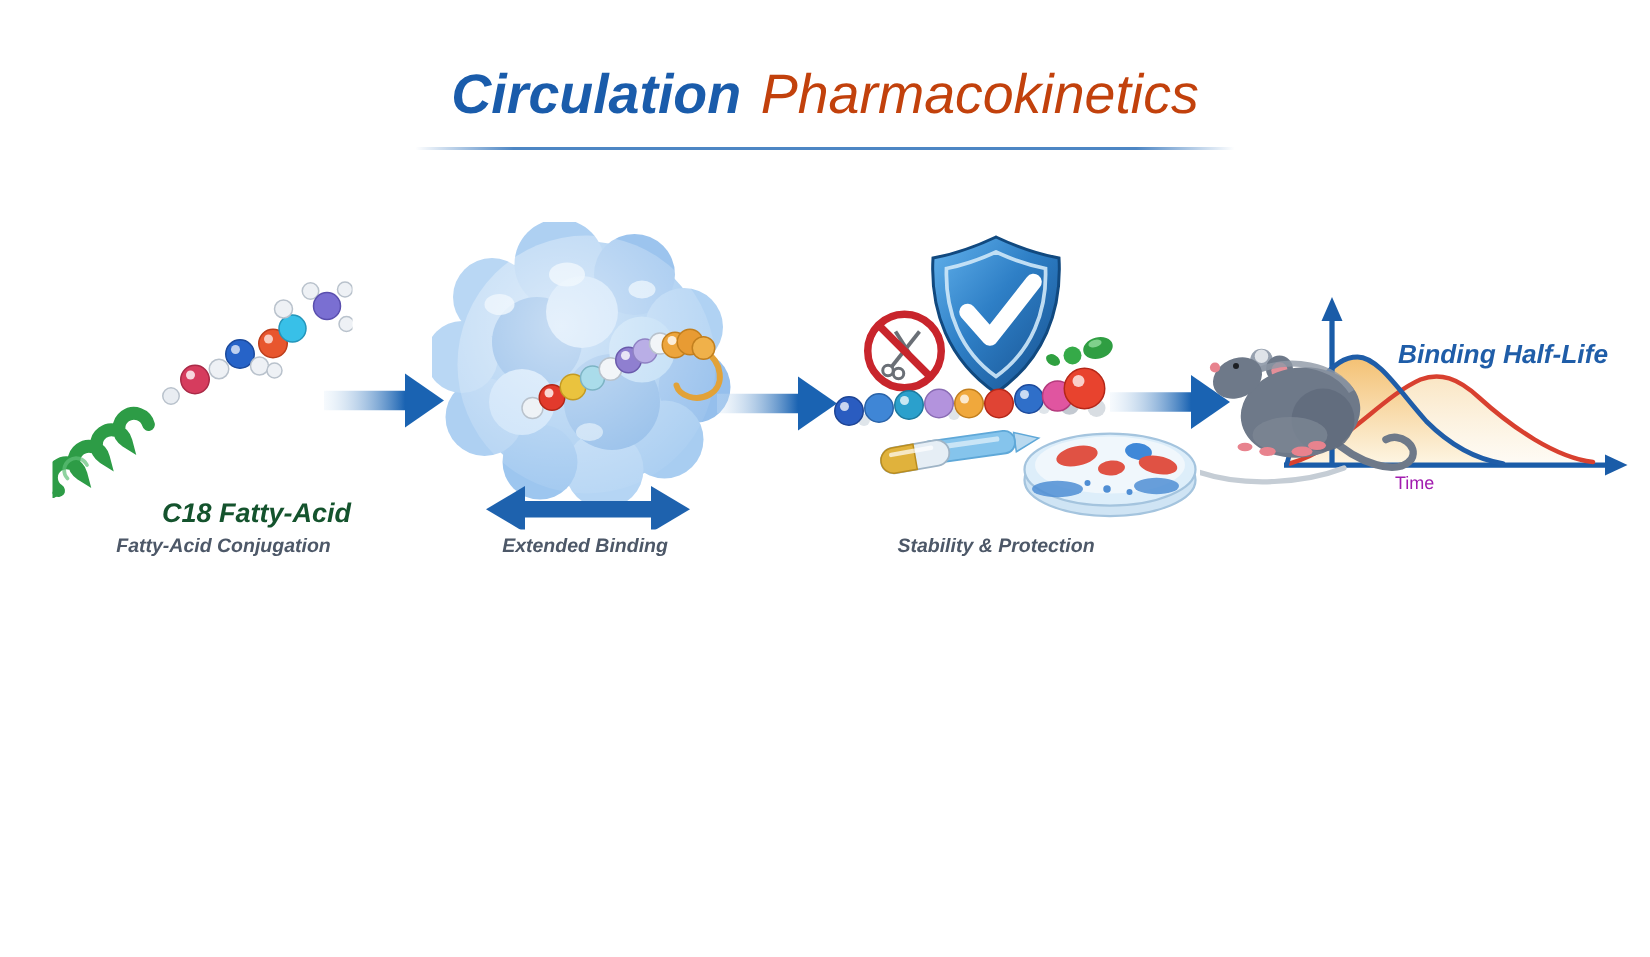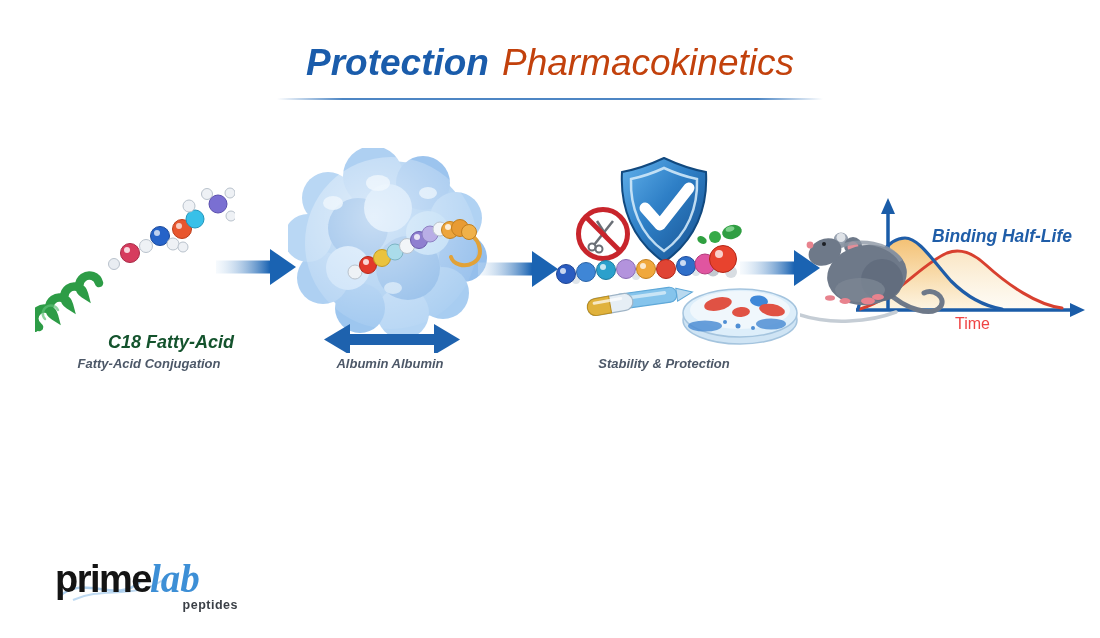--- a/index.html
+++ b/index.html
@@ -13,39 +13,39 @@
   .divider{position:absolute;left:277px;top:98px;width:546px;height:2px;
            background:linear-gradient(90deg,rgba(93,141,200,0),#4d86c4 12%,#4d86c4 88%,rgba(93,141,200,0));}
   
   .caption{position:absolute;top:356px;width:230px;text-align:center;font-style:italic;
            font-weight:600;font-size:13px;color:#4d5868;}
   .cap1{left:34px}.cap2{left:275px}.cap3{left:549px}.cap4{left:828px}
   
   .lbl{position:absolute;font-style:italic;font-weight:700;white-space:nowrap;}
   .lbl-c18{left:108px;top:284px;font-size:18px;color:#14532d;margin-top:48px;}
   .lbl-halflife{left:932px;top:226px;font-size:17.5px;color:#1f5da8;}
-  .lbl-time{left:930px;top:315px;width:60px;text-align:right;font-style:normal;
-            font-weight:500;font-size:16px;color:#ef4444;}
+  .lbl-time{left:930px;top:315px;width:60px;text-align:left;font-style:normal;
+            font-weight:500;font-size:12px;color:#a21caf;}
   .art{position:absolute;}
   
   .logo{position:absolute;left:55px;top:556px;width:185px;height:62px;}
   .logo .prime{font-weight:700;font-size:38px;color:#141414;letter-spacing:-1.5px;position:relative;z-index:2;}
   .logo .lab{font-family:"Liberation Serif",serif;font-style:italic;font-weight:700;
              font-size:39px;color:#3d8fd6;margin-left:-1px;position:relative;z-index:2;}
   .logo .sub{position:absolute;right:2px;top:42px;font-weight:700;font-size:12.5px;
              color:#3a3f46;letter-spacing:0.5px;z-index:2;}
   .logo svg{position:absolute;left:0;top:14px;z-index:1;}
 </style>
 </head>
 <body>
 
 <div class="page">
 
   <div class="title">
-    <span class="em">Protection</span><span class="rest">Pharmacokinetics</span>
+    <span class="em">Circulation</span><span class="rest">Pharmacokinetics</span>
   </div>
   <div class="divider"></div>
 
   <svg class="art" style="left:35px;top:180px" width="200" height="152" viewBox="0 0 200 152">
     <g>
       <path d="M4,147 a10,10 0 1 1 15,-11 a10,10 0 1 1 15,-11 a10,10 0 1 1 15,-11 a10,10 0 1 1 15,-11" fill="none" stroke="#2d9c46" stroke-width="8.5" stroke-linecap="round"></path>
       <path d="M-2,152 q4,-4 8,-4" fill="none" stroke="#2d9c46" stroke-width="4" stroke-linecap="round"></path>
       <path d="M10,139 a8,8 0 1 1 13,-9" fill="none" stroke="#5fc178" stroke-width="2.5" stroke-linecap="round" opacity="0.7"></path>
     </g>
     <g>
@@ -271,25 +271,17 @@
       <ellipse cx="30" cy="113" rx="5" ry="2.8" fill="#e8838e"></ellipse>
       <ellipse cx="45" cy="116" rx="5.5" ry="3" fill="#e8838e"></ellipse>
       <ellipse cx="68" cy="116" rx="7" ry="3.4" fill="#e8838e"></ellipse>
       <ellipse cx="78" cy="112" rx="6" ry="3" fill="#e8838e"></ellipse>
     </g>
   </svg>
   <div class="lbl lbl-halflife">Binding Half-Life</div>
   <div class="lbl lbl-time">Time</div>
 
   <div class="caption cap1">Fatty-Acid Conjugation</div>
-  <div class="caption cap2">Albumin Albumin</div>
+  <div class="caption cap2">Extended Binding</div>
   <div class="caption cap3">Stability &amp; Protection</div>
 
-  <div class="logo">
-    <svg width="150" height="40" viewBox="0 0 150 40">
-      <path d="M5,26 C30,4 60,34 85,12" fill="none" stroke="#5ca0dc" stroke-width="2.5" opacity="0.5"></path>
-      <path d="M18,30 C48,16 78,30 108,10" fill="none" stroke="#5ca0dc" stroke-width="2" opacity="0.4"></path>
-    </svg>
-    <span class="prime">prime</span><span class="lab">lab</span>
-    <span class="sub">peptides</span>
-  </div>
 
 </div>
 
 </body></html>

